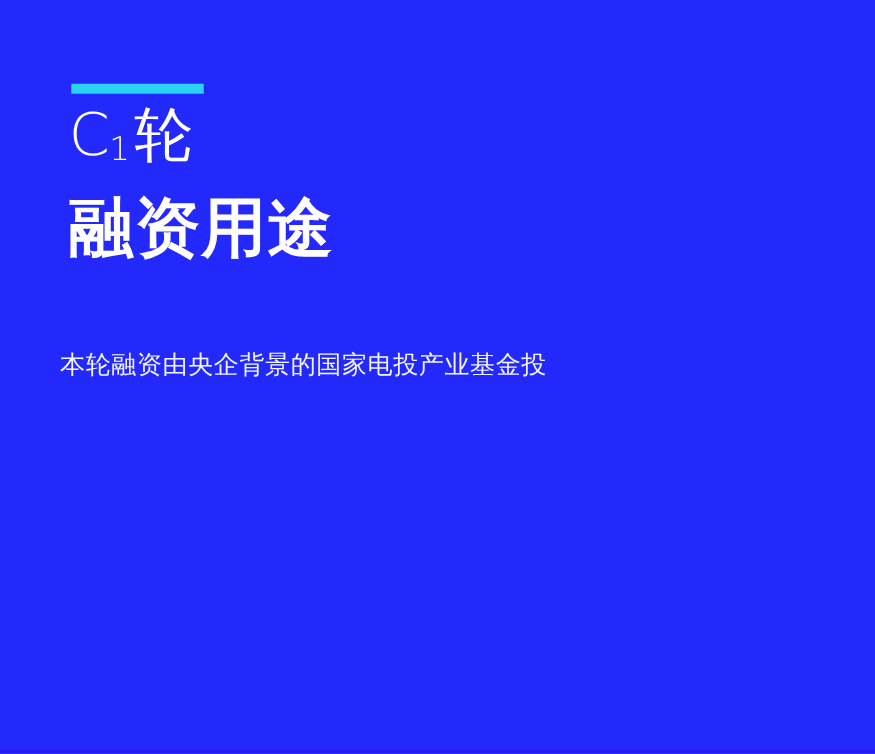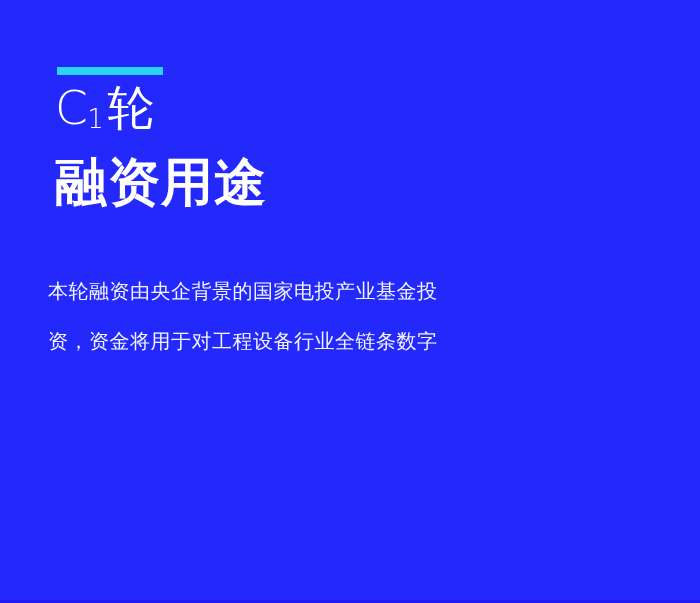--- a/index.html
+++ b/index.html
@@ -74,21 +74,21 @@
   #headline {
     position: absolute;
     left: 55px;
     top: 155px;
     color: #ffffff;
     font-size: 52px;
     font-weight: 700;
     line-height: 1.08;
     letter-spacing: 1px;
     white-space: nowrap;
-    font-family: Liberation Serif, serif;
+    font-family: Liberation Sans, sans-serif;
   }
 
   #body-copy {
     position: absolute;
     left: 48px;
     top: 266px;
     width: 590px;
     color: #f2f4ff;
     font-size: 20px;
     line-height: 50px;
@@ -109,18 +109,17 @@
   <div id="accent-bar"></div>
 
   <div id="eyebrow">
     <span class="round-letter">C</span><span class="sub">1</span><span class="cn">轮</span>
   </div>
 
   <div id="headline">融资用途</div>
 
   <div id="body-copy">
     <span class="pline">本轮融资由央企背景的国家电投产业基金投</span>
-    <span class="pline">资，资金将用于对工程设备行业全链条数字</span>
   </div>
 
   <div id="bottom-edge"></div>
 
 </div>
 
 </body></html>

